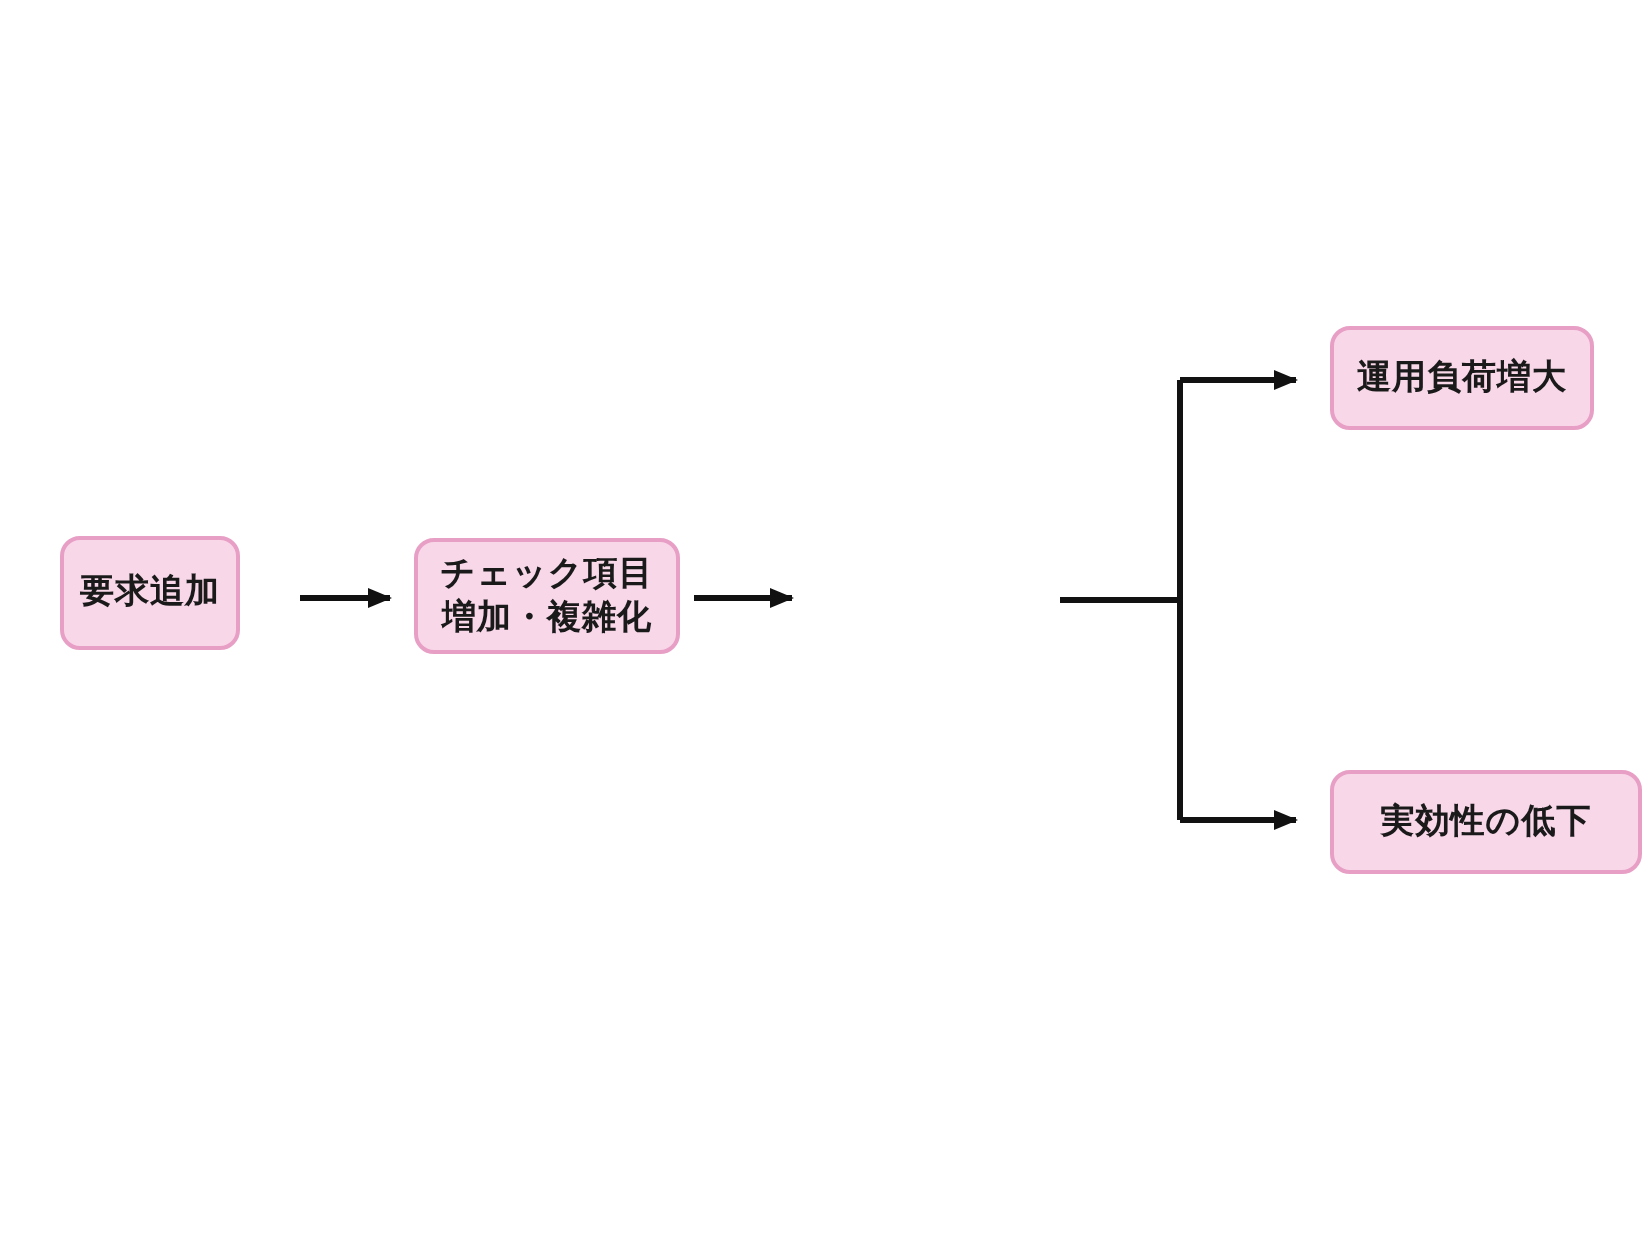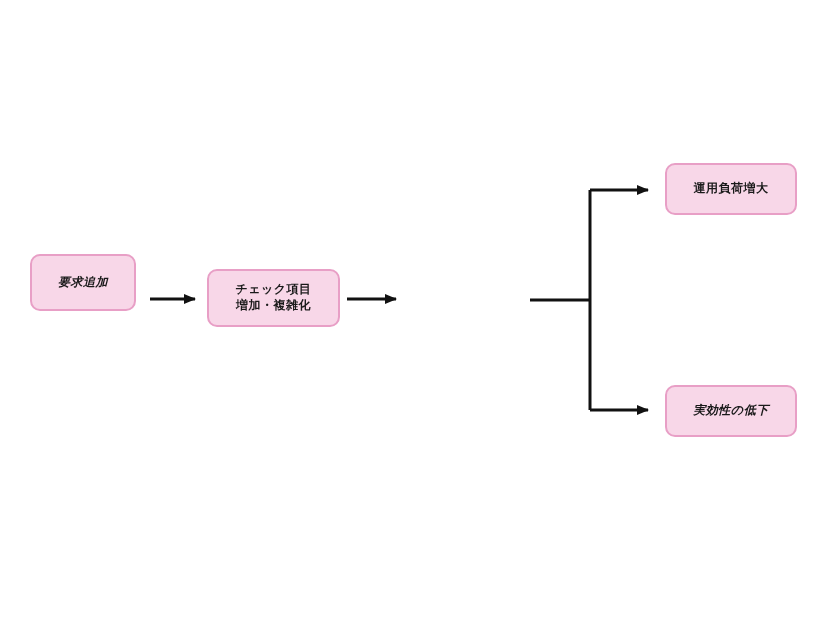--- a/index.html
+++ b/index.html
@@ -38,21 +38,21 @@
     position: absolute;
     background: var(--node-fill);
     border: 2px solid var(--node-border);
     border-radius: 10px;
     display: flex;
     align-items: center;
     justify-content: center;
   }
   .node-label {
     color: var(--text-color);
-    font-size: 12px;
+    font-size: 17px;
     font-weight: 600;
     line-height: 1.3;
     text-align: center;
     white-space: pre-line;
     letter-spacing: 0.5px;
   }
 </style>
 </head>
 <body>
 
@@ -71,31 +71,31 @@
 
     <path class="edge" d="M530,300 H590"></path>
 
     <path class="edge" d="M590,190 V410"></path>
 
     <path class="edge" d="M590,190 H648" marker-end="url(#arrowhead)"></path>
 
     <path class="edge" d="M590,410 H648" marker-end="url(#arrowhead)"></path>
   </svg>
 
-  <div class="node" style="left:30px; top:254px; width:106px; height:57px;font-style:italic;">
+  <div class="node" style="left:30px; top:268px; width:90px; height:57px;">
     <span class="node-label">要求追加</span>
   </div>
 
   <div class="node" style="left:207px; top:269px; width:133px; height:58px;">
     <span class="node-label">チェック項目
 増加・複雑化</span>
   </div>
 
 
   <div class="node" style="left:665px; top:163px; width:132px; height:52px;">
     <span class="node-label">運用負荷増大</span>
   </div>
 
-  <div class="node" style="left:665px; top:385px; width:132px; height:52px;font-style:italic;">
+  <div class="node" style="left:665px; top:385px; width:156px; height:52px;">
     <span class="node-label">実効性の低下</span>
   </div>
 
 </div>
 
 </body></html>

